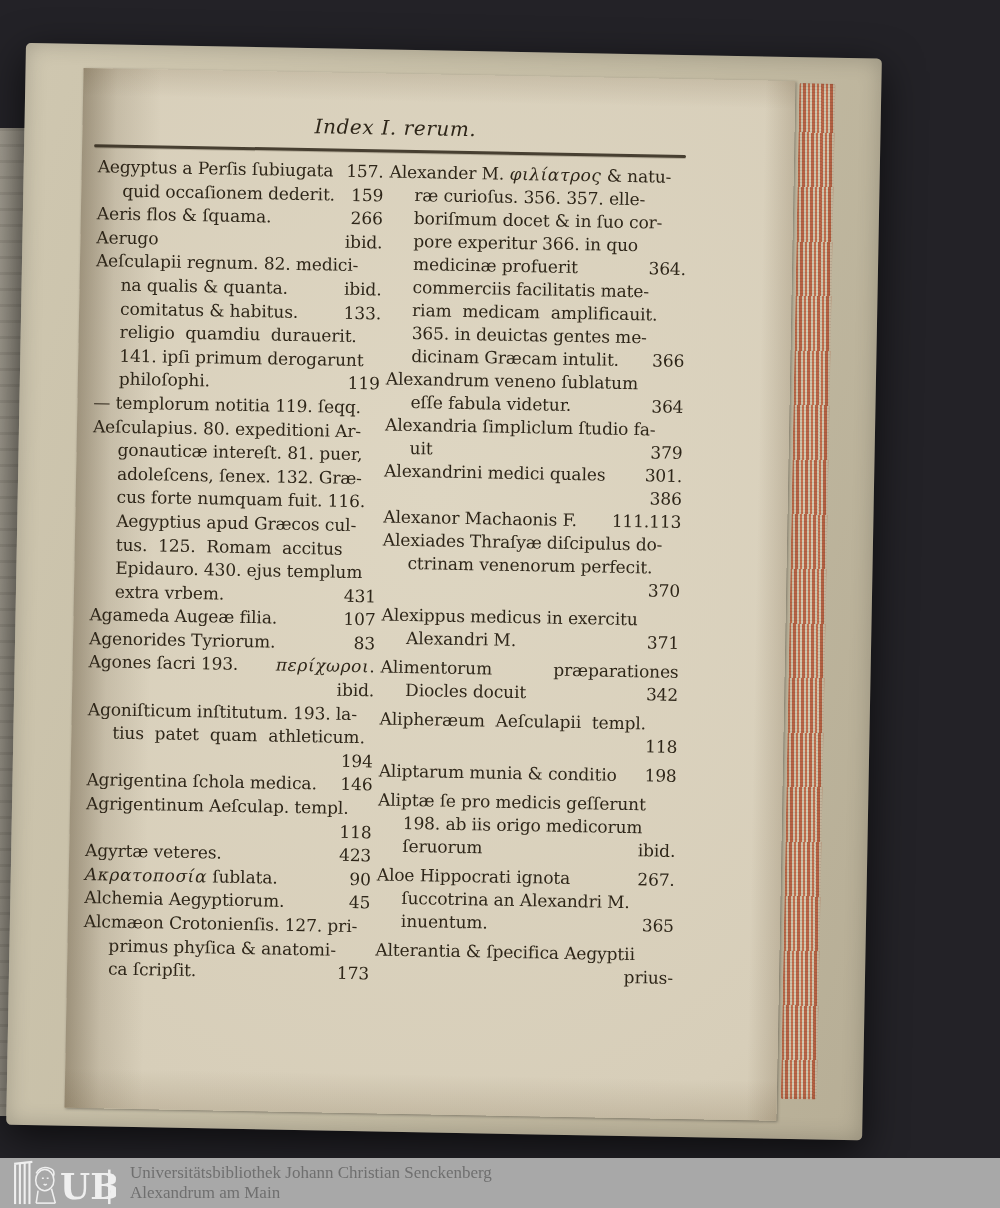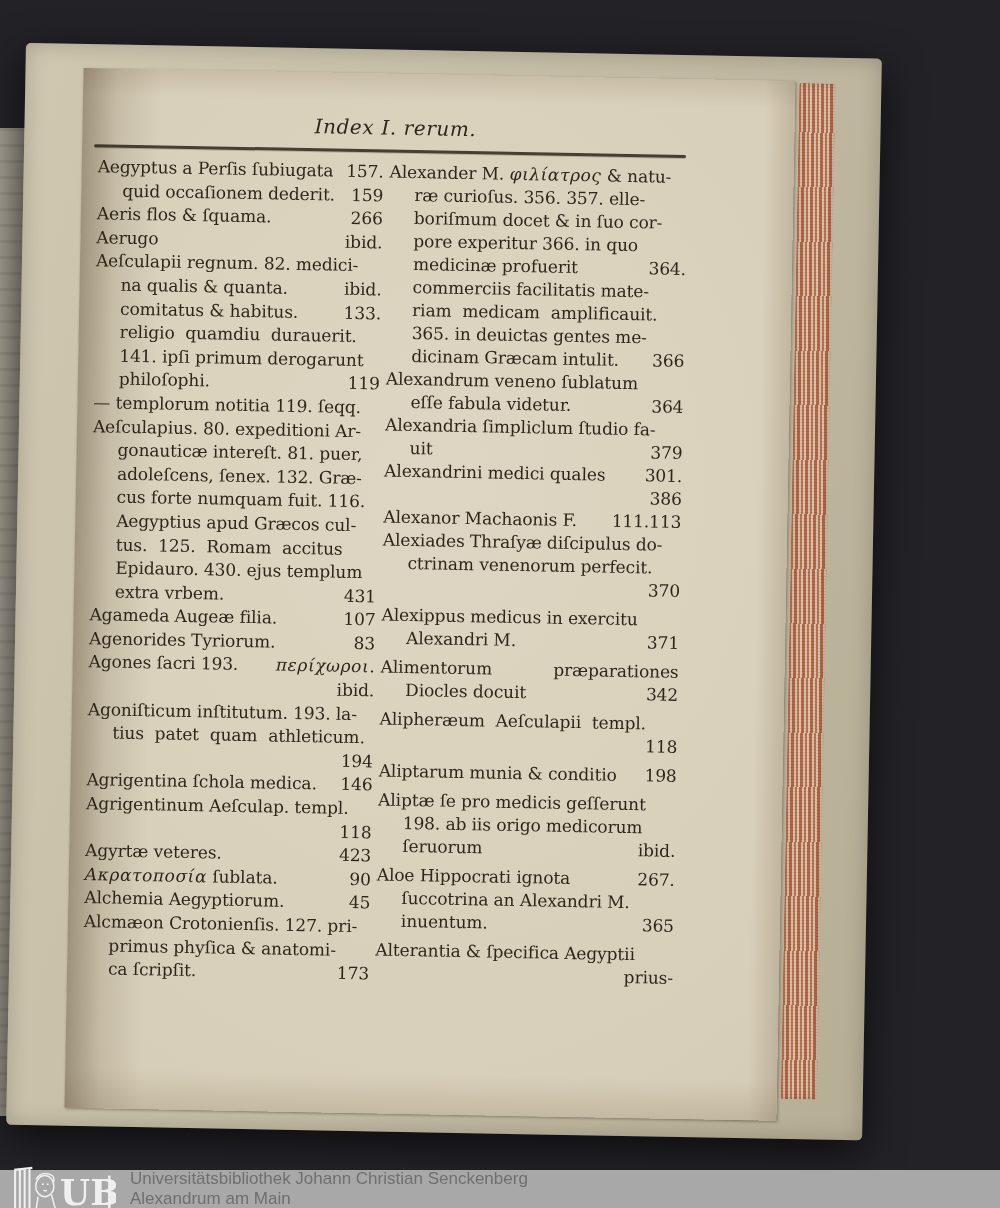--- a/index.html
+++ b/index.html
@@ -79,28 +79,28 @@
   .col-right .ln{height:23px;}
   .ln .lt{white-space:pre;}
   .ind{padding-left:25px;}
   .gap{margin-top:6px;}
   .just{word-spacing:5.5px;}
   .num{margin-left:auto;padding-left:8px;}
   .gk{font-style:italic;letter-spacing:.6px;}
 
   
   .footer{
-    position:absolute;left:0;bottom:0;width:100%;height:38px;
+    position:absolute;left:0;bottom:0;width:100%;height:50px;
     background:var(--footer-bar,#a8a8a8);
     display:flex;align-items:center;z-index:5;
   }
   .logo{margin-left:10px;width:106px;height:46px;flex:0 0 auto;}
   .footer-text{
     margin-left:14px;
-    font-family:Liberation Sans, sans-serif;
+    font-family:Liberation Serif, serif;
     font-size:17px;line-height:20px;
     color:var(--footer-text,#6f6f6f);
   }
 </style>
 </head>
 <body>
 
 <div class="stage">
 
   <div class="side-page"></div>

